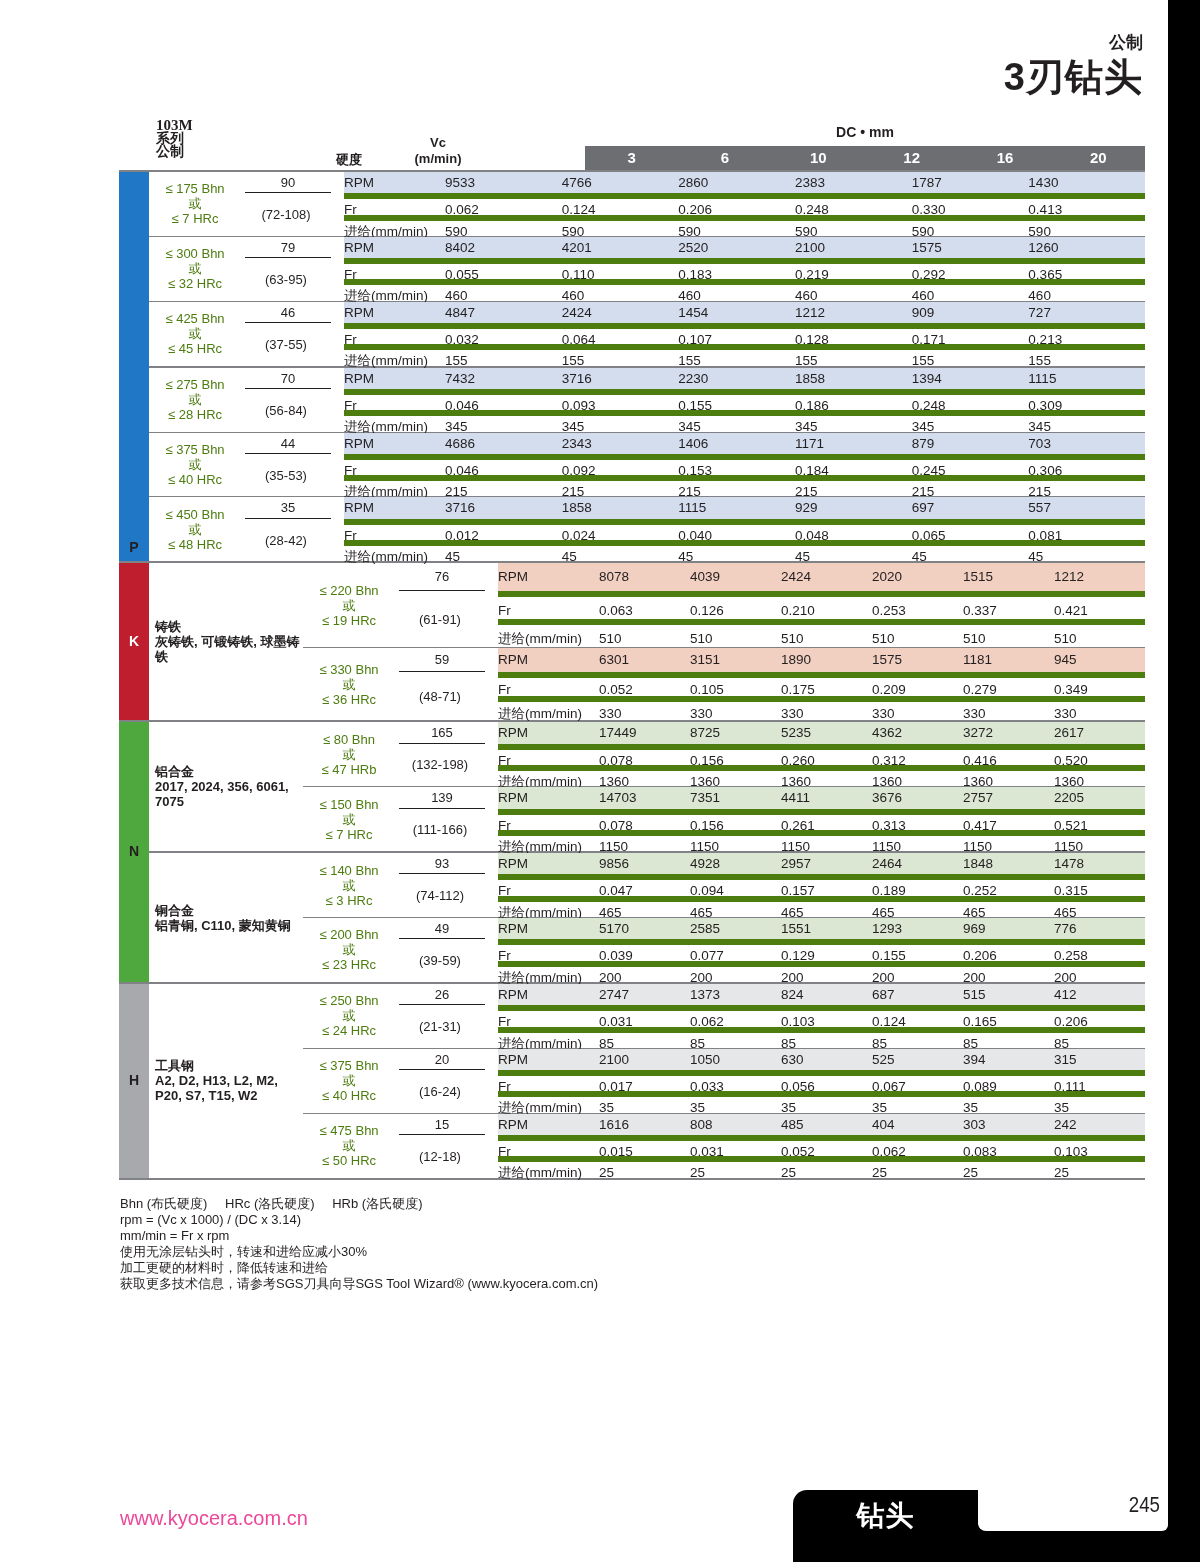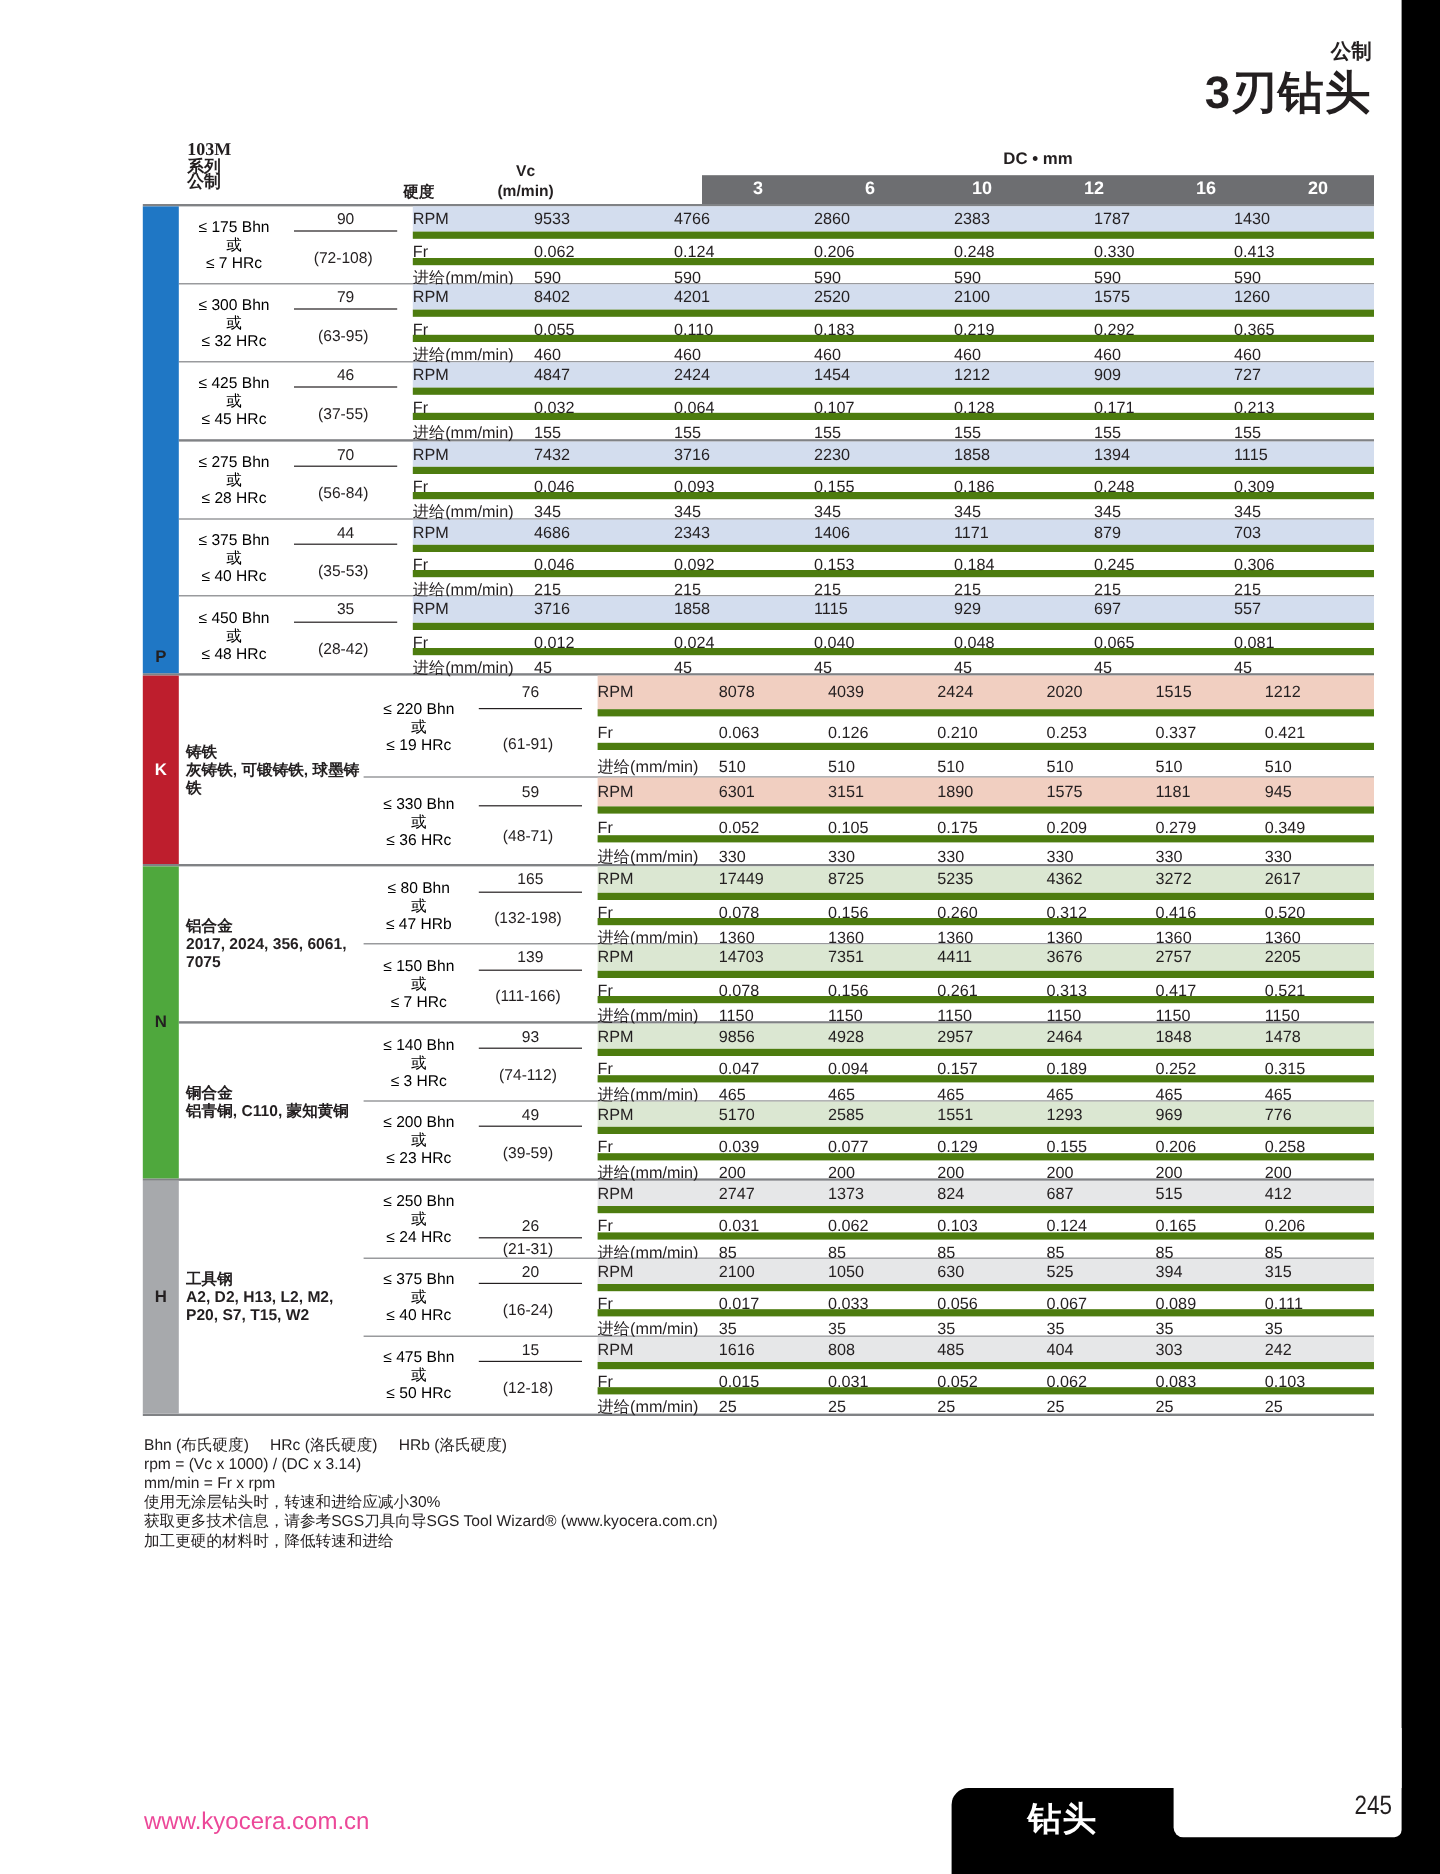--- a/index.html
+++ b/index.html
@@ -33,21 +33,21 @@
   .iso { position: relative; display: flex; border-bottom: 2px solid #808285; }
   .iso-bar { width: 30px; position: relative; flex-shrink: 0; }
   .iso-letter { position: absolute; left: 0; width: 30px; text-align: center; font-weight: bold; font-size: 14px; }
   .iso-body { flex: 1; }
   .mat { display: flex; border-top: 2px solid #808285; }
   .iso-body .mat:first-child { border-top: none; }
   .mat-name { width: 154px; padding-left: 6px; display: flex; flex-direction: column; justify-content: center; font-size: 13px; font-weight: bold; line-height: 15px; }
   .mat-groups { flex: 1; }
   .grp { display: flex; border-top: 1px solid #808285; }
   .mat-groups .grp:first-child { border-top: none; }
-  .hard { width: 92px; display: flex; flex-direction: column; justify-content: center; align-items: center; font-size: 13px; line-height: 15px; color: #000000; }
+  .hard { width: 92px; display: flex; flex-direction: column; justify-content: center; align-items: center; font-size: 13px; line-height: 15px; color: #4d7c0f; }
   .vc { width: 90px; display: flex; flex-direction: column; font-size: 13px; text-align: center; }
   .vc-top { border-bottom: 1px solid #231f20; margin-left: 4px; margin-right: 0; }
   .vc-bot { flex: 1; display: flex; align-items: center; justify-content: center; }
   .rows { flex: 1; }
   .r { display: flex; font-size: 13.5px; text-align: left; margin-left: 13px; }
   .r + .r { border-top: 6px solid #4d7c0f; }
   .r .lbl { width: 101px; }
   .r .v { flex: 1; }
   .bg-P { background: #d3ddee; }
   .bg-K { background: #f1cfc1; }
@@ -636,21 +636,21 @@
             <div>A2, D2, H13, L2, M2, P20, S7, T15, W2</div>
           </div>
           <div class="mat-groups">
             <div class="grp">
               <div class="hard">
                 <div>≤ 250 Bhn</div>
                 <div>或</div>
                 <div>≤ 24 HRc</div>
               </div>
               <div class="vc">
-                <div class="vc-top" style="height: 21.3px; line-height: 21.3px; margin-top: 27px;">26</div>
+                <div class="vc-top" style="height: 21.3px; line-height: 21.3px;">26</div>
                 <div class="vc-bot">(21-31)</div>
               </div>
               <div class="rows">
                 <div class="r bg-H" style="height: 21.3px; line-height: 21.3px;">
                   <div class="lbl">RPM</div>
                   <div class="v">2747</div>
                   <div class="v">1373</div>
                   <div class="v">824</div>
                   <div class="v">687</div>
                   <div class="v">515</div>
@@ -764,15 +764,15 @@
 
 <div class="notes">
   <div class="hn">
     <span>Bhn (布氏硬度)</span>
     <span>HRc (洛氏硬度)</span>
     <span>HRb (洛氏硬度)</span>
   </div>
   <div>rpm = (Vc x 1000) / (DC x 3.14)</div>
   <div>mm/min = Fr x rpm</div>
   <div>使用无涂层钻头时，转速和进给应减小30%</div>
+  <div>加工更硬的材料时，降低转速和进给</div>
   <div>获取更多技术信息，请参考SGS刀具向导SGS Tool Wizard® (www.kyocera.com.cn)</div>
-  <div>加工更硬的材料时，降低转速和进给</div>
 </div>
 
 </body></html>

